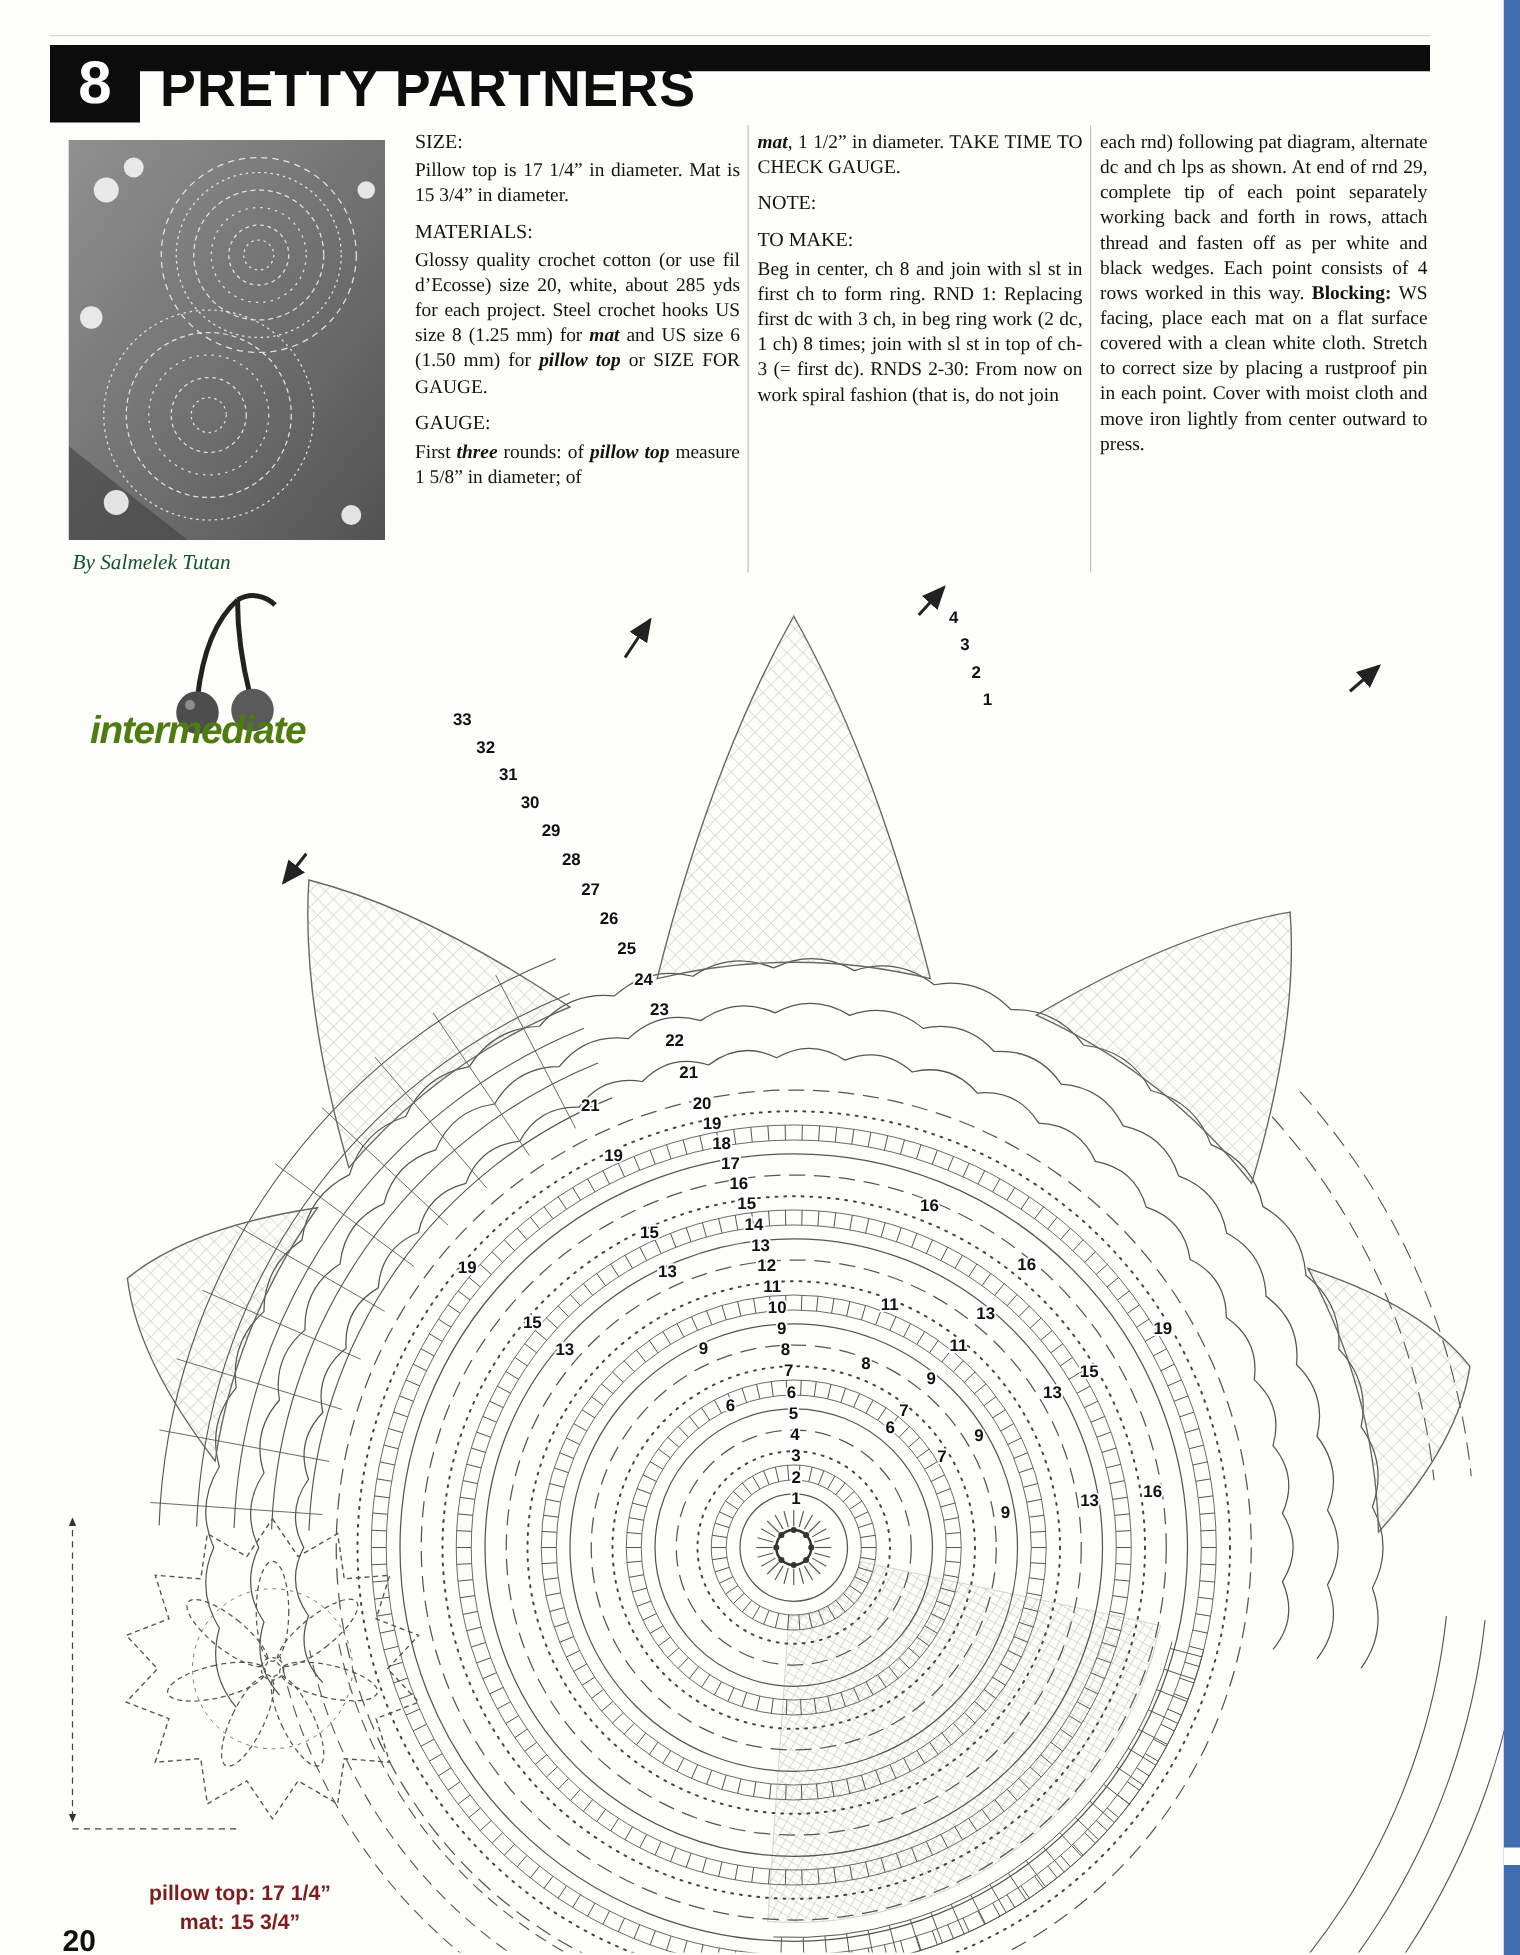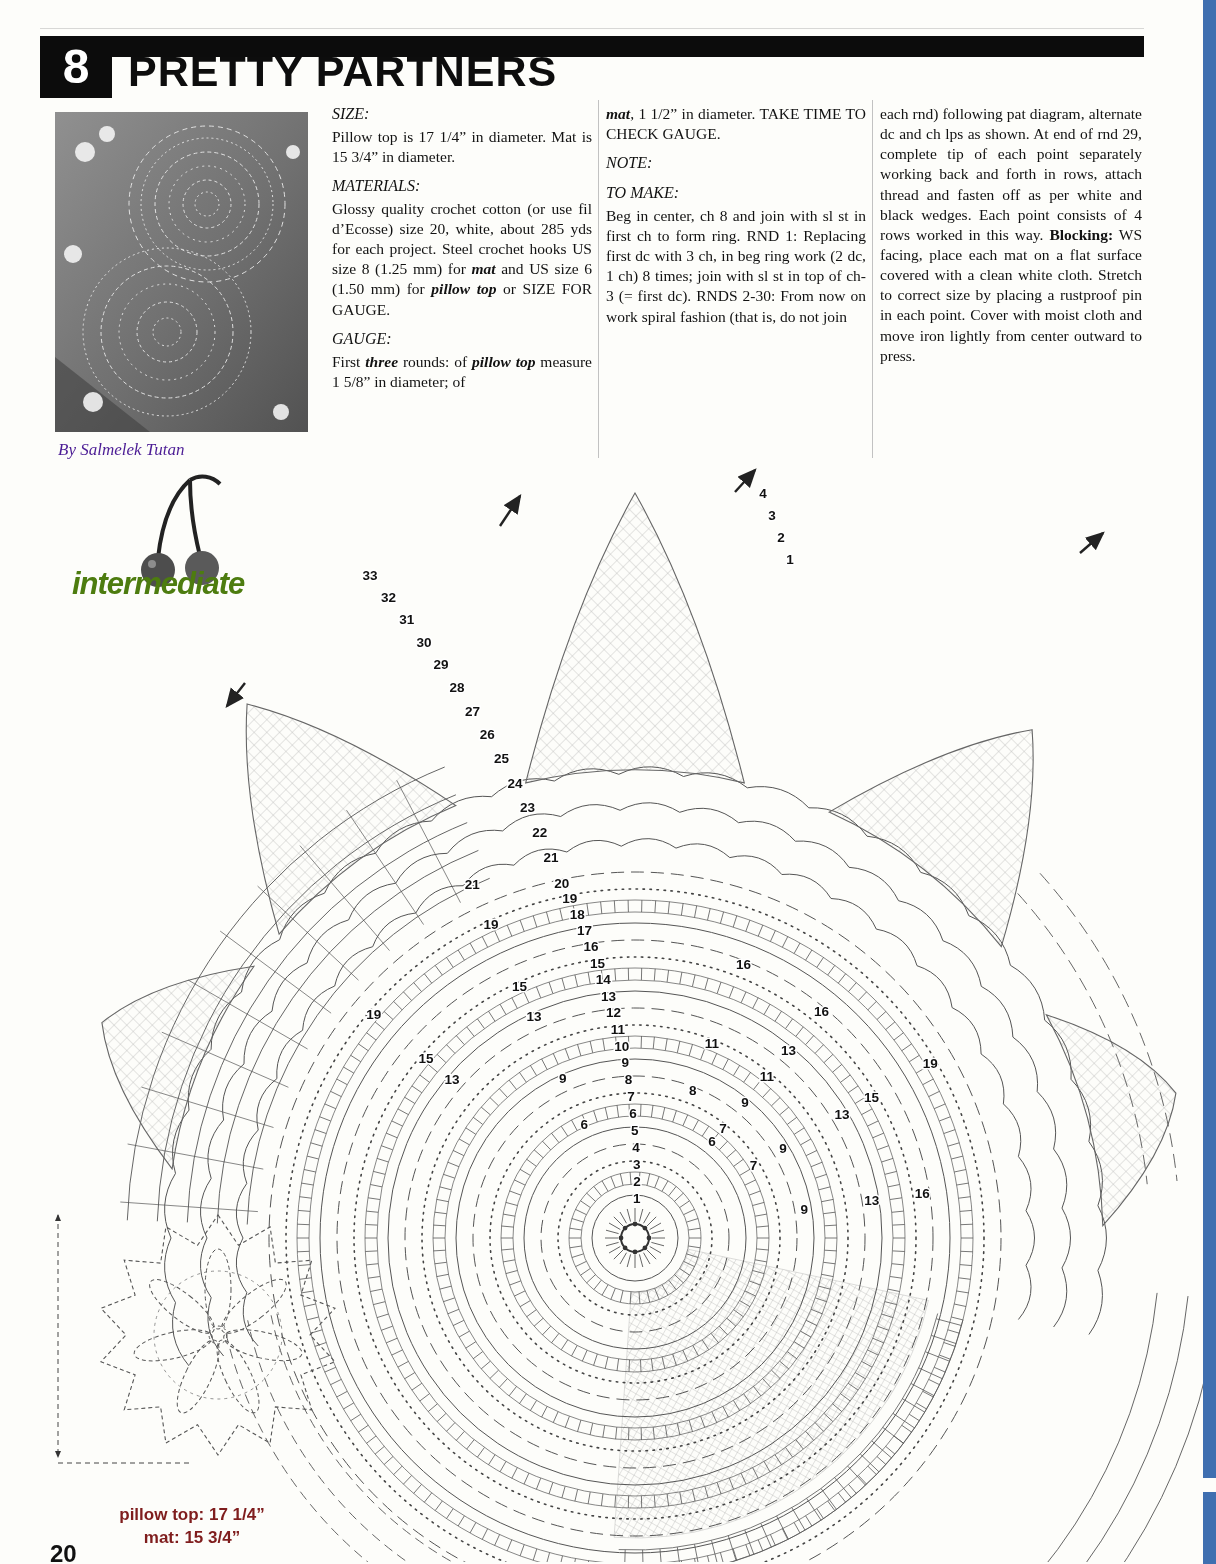--- a/index.html
+++ b/index.html
@@ -8,31 +8,31 @@
 
   
   .hdr-bar{position:absolute;left:40px;top:36px;width:1104px;height:21px;background:#0c0c0c;}
   .hdr-numbox{position:absolute;left:40px;top:36px;width:72px;height:62px;background:#0c0c0c;
               color:#fff;font:700 48px/62px "Liberation Sans",sans-serif;text-align:center;}
   .hdr-title{position:absolute;left:128px;top:48px;font:700 43px/46px "Liberation Sans",sans-serif;
              letter-spacing:1px;color:#0d0d0d;}
 
   
   .photo{position:absolute;left:55px;top:112px;width:253px;height:320px;background:#777;overflow:hidden;}
-  .byline{position:absolute;left:58px;top:440px;font:italic 17px "Liberation Serif",serif;color:#4c1d95;}
+  .byline{position:absolute;left:58px;top:440px;font:italic 17px "Liberation Serif",serif;color:#14532d;}
 
   
   .cherries{position:absolute;left:128px;top:472px;width:110px;height:122px;}
   .skill-word{position:absolute;left:72px;top:566px;font:italic 700 31px "Liberation Sans",sans-serif;
               letter-spacing:-1px;color:#4d7c0f;z-index:3;}
 
   
   .col{position:absolute;top:104px;width:260px;font:15.5px/1.3 "Liberation Serif",serif;
        text-align:justify;color:#121212;}
-  .ch{font-style:italic;font-size:16px;margin:9px 0 2px;}
+  .ch{font-size:16px;margin:9px 0 2px;}
   .ch.first{margin-top:0;}
   .cp{margin:0 0 1px;}
   .bi{font-style:italic;font-weight:bold;margin-top:13px;}
   .bold{font-weight:bold;}
   .vline{position:absolute;top:100px;height:358px;width:1px;background:#c2c2c2;}
 
   
   .chart-wrap{position:absolute;left:95px;top:458px;width:1112px;height:1104px;}
   .chart-wrap svg{width:100%;height:100%;}
   .nums text{font:600 13.5px "Liberation Sans",sans-serif;fill:#111;stroke:#fff;stroke-width:3px;

